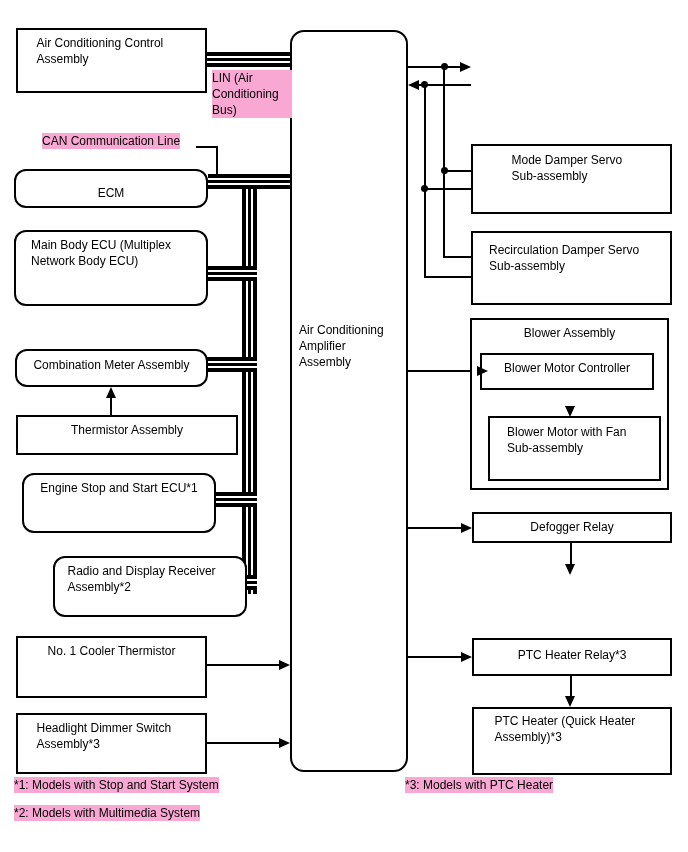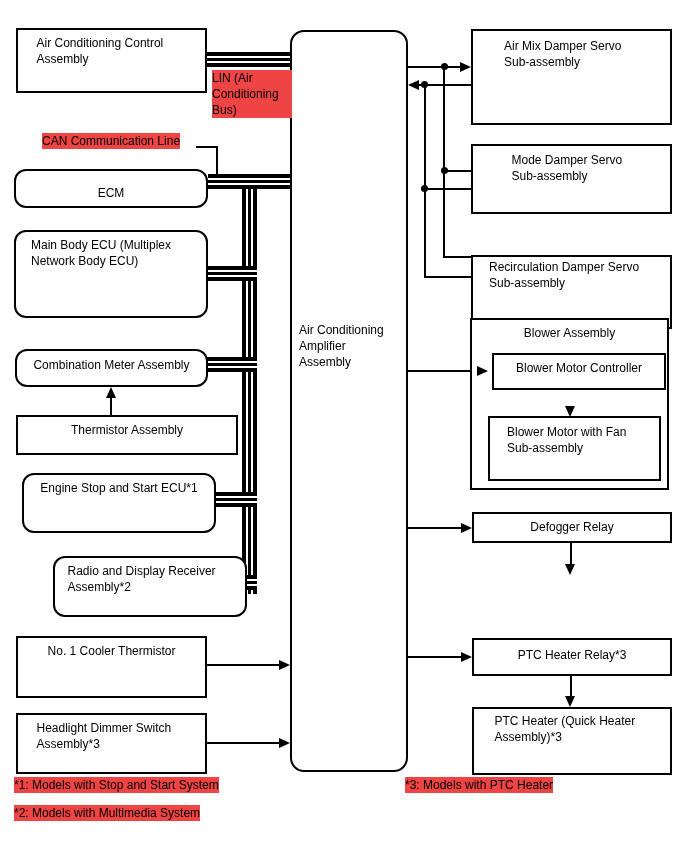--- a/index.html
+++ b/index.html
@@ -22,21 +22,21 @@
     position:absolute;width:15px;z-index:1;
     background:linear-gradient(to right,#000 0,#000 4px,#fff 4px,#fff 6px,#000 6px,#000 9px,#fff 9px,#fff 11px,#000 11px,#000 15px);
   }
   .ln{position:absolute;background:#000;z-index:2;}
   .ah{position:absolute;width:0;height:0;z-index:6;}
   .ah.r{border-left:11px solid #000;border-top:5px solid transparent;border-bottom:5px solid transparent;}
   .ah.l{border-right:11px solid #000;border-top:5px solid transparent;border-bottom:5px solid transparent;}
   .ah.u{border-bottom:11px solid #000;border-left:5px solid transparent;border-right:5px solid transparent;}
   .ah.d{border-top:11px solid #000;border-left:5px solid transparent;border-right:5px solid transparent;}
   .dot{position:absolute;width:7px;height:7px;border-radius:50%;background:#000;z-index:6;}
-  .flt{position:absolute;z-index:7;background:#ef4444;}
+  .flt{position:absolute;z-index:7;background:#f9a8d4;}
 </style>
 </head>
 <body>
 
 <div class="canvas">
 
   <div class="busH" style="left:207px;top:52px;width:84px;"></div>
   <div class="busH" style="left:208px;top:174px;width:83px;"></div>
   <div class="busV" style="left:242px;top:176px;height:418px;"></div>
   <div class="busH" style="left:207px;top:266px;width:50px;"></div>
@@ -46,21 +46,21 @@
 
   <div class="ln" style="left:196px;top:146px;width:22px;height:2px;"></div>
   <div class="ln" style="left:216px;top:146px;width:2px;height:30px;"></div>
 
   <div class="box" style="left:16px;top:28px;width:191px;height:65px;">
     <span class="t" style="max-width:150px;">Air Conditioning Control Assembly</span>
   </div>
   <div class="box rounded vcenter" style="left:14px;top:169px;width:194px;height:39px;">
     <span class="t" style="text-align:center;">ECM</span>
   </div>
-  <div class="box rounded" style="left:14px;top:230px;width:194px;height:88px;">
+  <div class="box rounded" style="left:14px;top:230px;width:194px;height:76px;">
     <span class="t" style="max-width:160px;">Main Body ECU (Multiplex Network Body ECU)</span>
   </div>
   <div class="box rounded" style="left:15px;top:349px;width:193px;height:38px;padding-top:6px;">
     <span class="t">Combination Meter Assembly</span>
   </div>
   <div class="box" style="left:16px;top:415px;width:222px;height:40px;">
     <span class="t">Thermistor Assembly</span>
   </div>
   <div class="box rounded" style="left:22px;top:473px;width:194px;height:60px;">
     <span class="t">Engine Stop and Start ECU*1</span>
@@ -72,33 +72,30 @@
     <span class="t">No. 1 Cooler Thermistor</span>
   </div>
   <div class="box" style="left:16px;top:713px;width:191px;height:61px;">
     <span class="t" style="max-width:150px;">Headlight Dimmer Switch Assembly*3</span>
   </div>
 
   <div class="box rounded" style="left:290px;top:30px;width:118px;height:742px;border-radius:14px;padding-top:290px;">
     <span class="t" style="max-width:100px;">Air Conditioning Amplifier Assembly</span>
   </div>
 
-  <div class="box" style="left:471px;top:29px;width:201px;height:96px;padding-top:7px;">
-    <span class="t" style="max-width:135px;">Air Mix Damper Servo Sub-assembly</span>
-  </div>
   <div class="box" style="left:471px;top:144px;width:201px;height:70px;padding-top:6px;">
     <span class="t" style="max-width:120px;">Mode Damper Servo Sub-assembly</span>
   </div>
-  <div class="box" style="left:471px;top:231px;width:201px;height:74px;padding-top:2px;margin-top:24px;">
+  <div class="box" style="left:471px;top:231px;width:201px;height:74px;padding-top:9px;">
     <span class="t" style="max-width:165px;">Recirculation Damper Servo Sub-assembly</span>
   </div>
   <div class="box" style="left:470px;top:318px;width:199px;height:172px;">
     <span class="t">Blower Assembly</span>
   </div>
-  <div class="box" style="left:492px;top:353px;width:174px;height:37px;">
+  <div class="box" style="left:480px;top:353px;width:174px;height:37px;">
     <span class="t">Blower Motor Controller</span>
   </div>
   <div class="box" style="left:488px;top:416px;width:173px;height:65px;padding-top:6px;">
     <span class="t" style="max-width:135px;">Blower Motor with Fan Sub-assembly</span>
   </div>
   <div class="box" style="left:472px;top:512px;width:200px;height:31px;">
     <span class="t">Defogger Relay</span>
   </div>
   <div class="box" style="left:472px;top:638px;width:200px;height:38px;padding-top:7px;">
     <span class="t">PTC Heater Relay*3</span>

